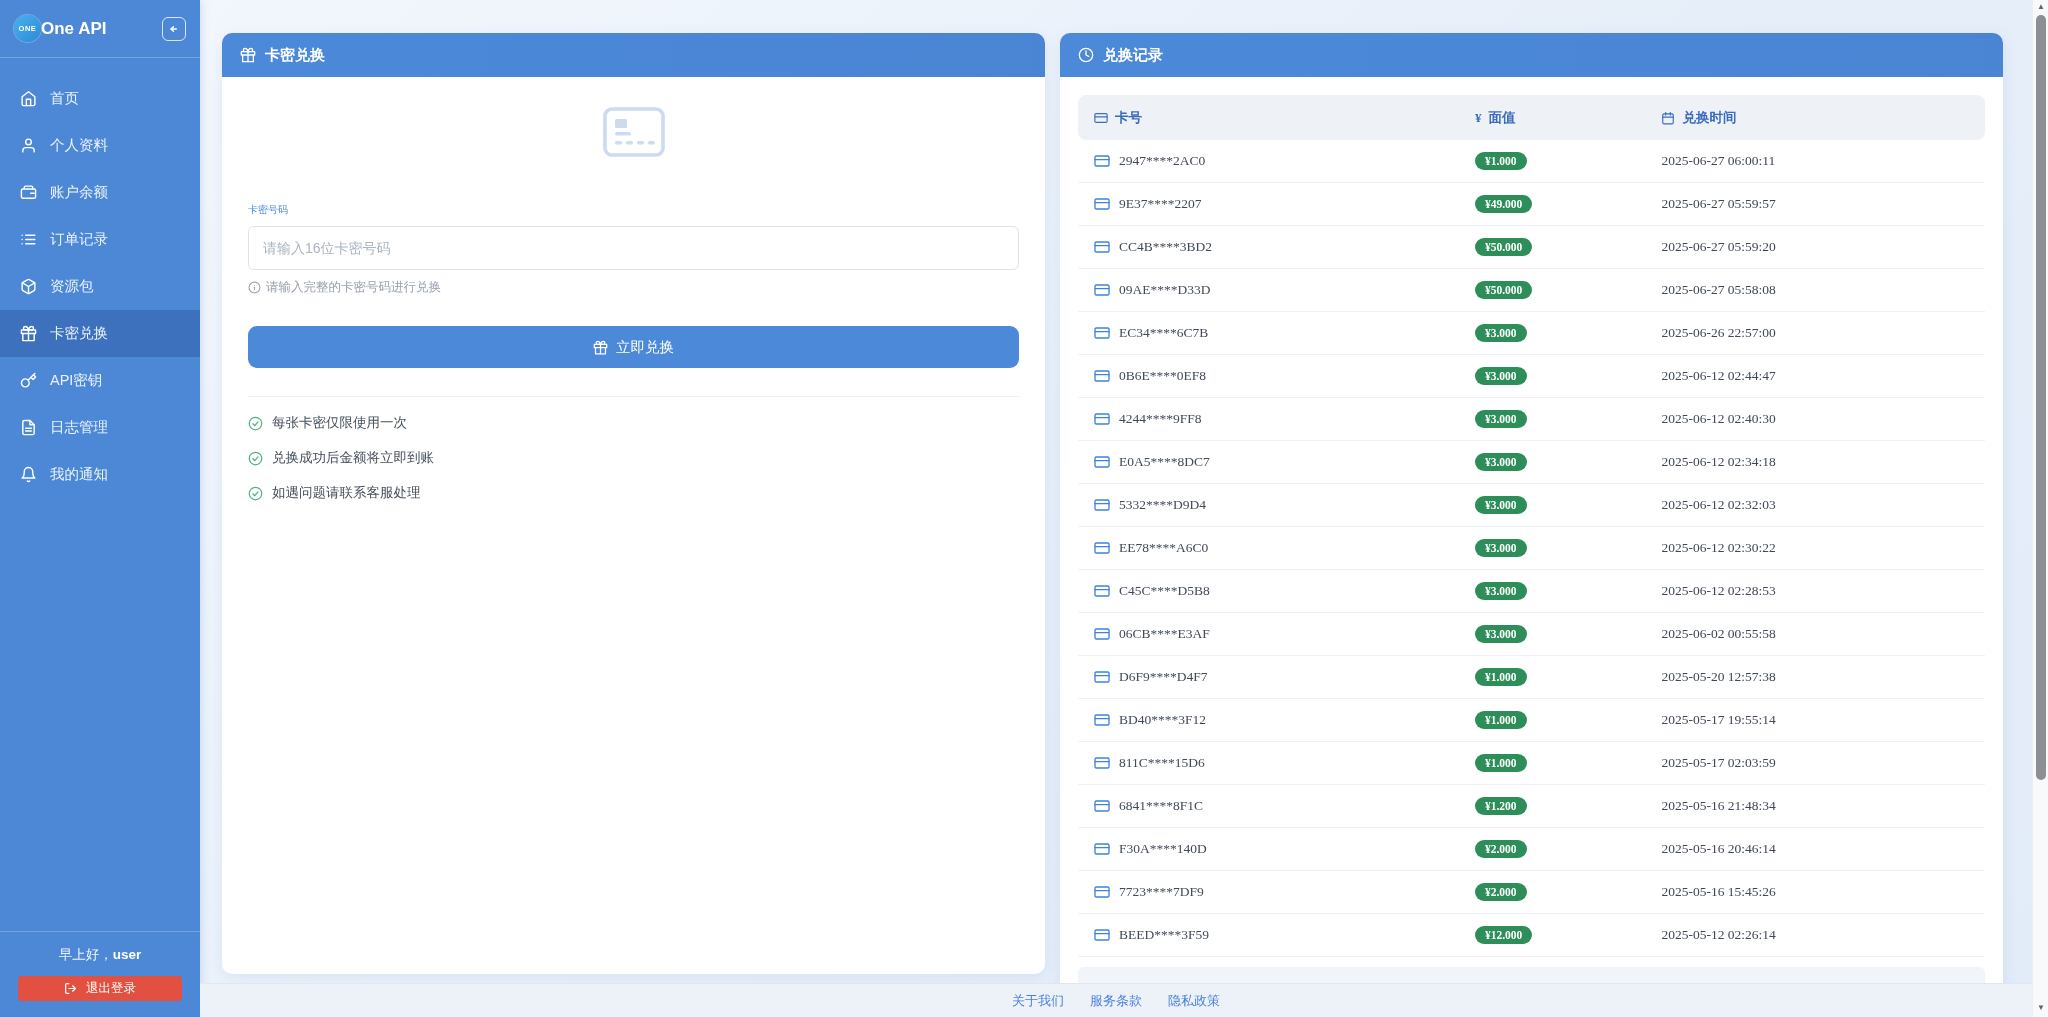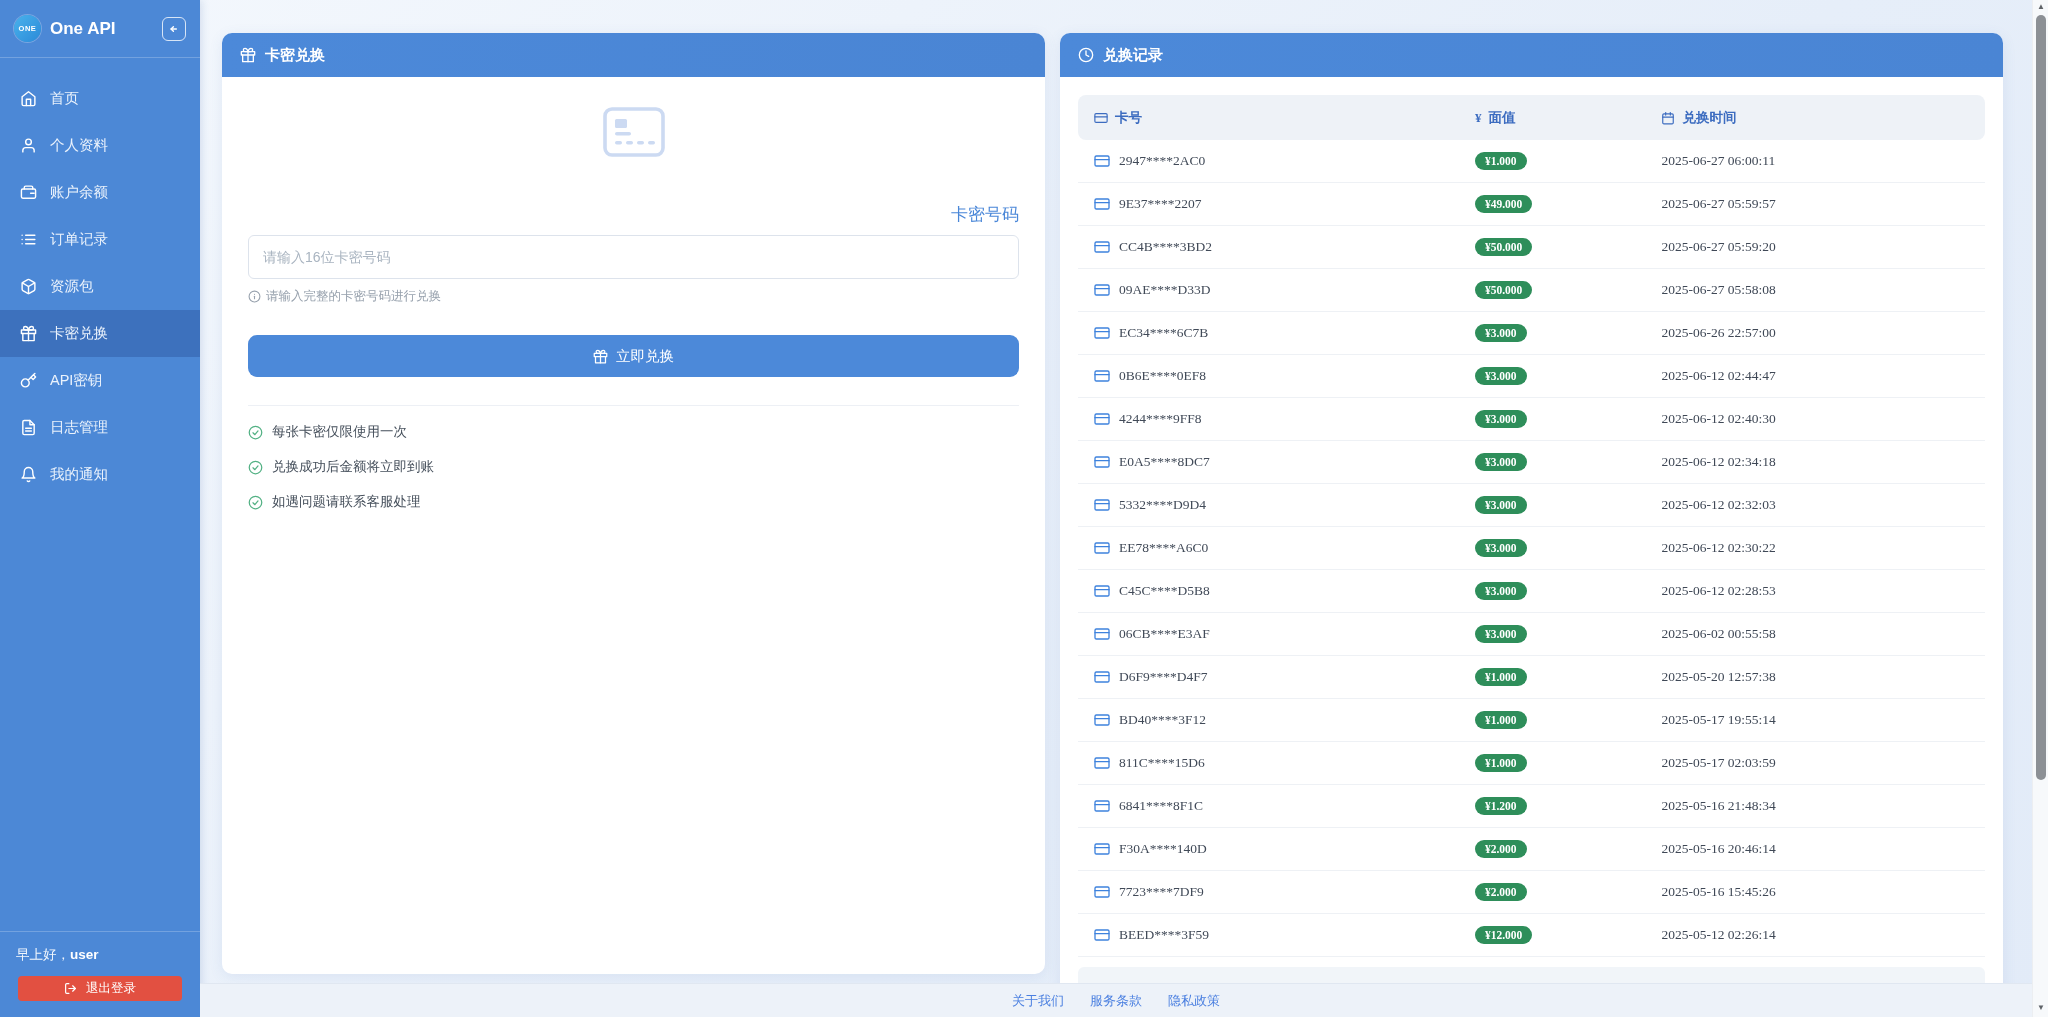--- a/index.html
+++ b/index.html
@@ -8,21 +8,21 @@
     font-family:"Liberation Sans","DejaVu Sans",sans-serif;
     background:linear-gradient(135deg,#f4f8fd 0%,#e6eef9 60%,#e2ebf8 100%);
     position:relative; overflow:hidden; color:#3c4554;
   }
   
   .sidebar {
     position:absolute; left:0; top:0; width:200px; height:1017px;
     background:var(--sidebar-blue,#4c88d6); color:#fff; z-index:5;
     box-shadow:2px 0 8px rgba(40,80,150,.15);
   }
-  .logo-bar { height:57px; display:flex; align-items:center; padding:0 14px; gap:9px; }
+  .logo-bar { height:57px; display:flex; align-items:center; padding:0 14px; gap:0; }
   .logo-circle {
     width:27px; height:27px; border-radius:50%; flex:none;
     background:linear-gradient(135deg,#49b2ec,#2b8ad8);
     display:flex; align-items:center; justify-content:center;
     font-size:7.5px; font-weight:bold; letter-spacing:.5px; color:#fff;
     box-shadow:0 0 0 1px rgba(255,255,255,.25);
   }
   .logo-name { font-size:17px; font-weight:bold; flex:1; }
   .collapse-btn {
     width:24px; height:24px; border:1.6px solid rgba(255,255,255,.78); border-radius:6px;
@@ -32,21 +32,21 @@
   .side-divider { height:1px; background:rgba(255,255,255,.22); }
   .menu { padding-top:17px; }
   .menu-item {
     height:47px; display:flex; align-items:center; gap:13px; padding:0 20px;
     font-size:14.5px; color:#eaf2fc; cursor:pointer;
   }
   .menu-item.active { background:var(--active-item,#3d71bd); }
   .mi { width:17px; height:17px; display:flex; }
   .mi svg { width:17px; height:17px; stroke:#fff; }
   .side-bottom { position:absolute; bottom:0; left:0; right:0; }
-  .greeting { padding:14px 16px 10px; font-size:13.5px; color:#f2f7fd; }
+  .greeting { padding:14px 16px 10px; font-size:13.5px; color:#f2f7fd;text-align:center; }
   .greeting b { font-weight:bold; color:#fff; }
   .logout-btn {
     margin:2px 18px 16px; height:25px; border:none; border-radius:4px; width:164px;
     background:var(--logout-red,#e25041); color:#fff; font-size:12.5px;
     display:flex; align-items:center; justify-content:center; gap:9px; cursor:pointer;
     font-family:inherit;
   }
   .logout-btn svg { width:13px; height:13px; stroke:#fff; }
   
   .main { position:absolute; left:200px; top:0; right:16px; bottom:0; padding:33px 29px 0 22px; display:flex; gap:15px; }
@@ -58,21 +58,21 @@
     height:44px; background:linear-gradient(90deg,var(--header-blue,#4c89d9),#4a85d4);
     color:#fff; display:flex; align-items:center; gap:9px; padding:0 18px;
     font-size:15px; font-weight:bold;
   }
   .card-header svg { width:16px; height:16px; stroke:#fff; }
   
   .redeem-card { width:823px; height:941px; }
   .redeem-body { padding:0 26px; }
   .illustration { display:flex; justify-content:center; margin-top:30px; }
   .illustration svg { width:62px; height:50px; }
-  .field-label { margin-top:46px; font-size:17px; color:#4a87d8;text-align:right; }
+  .field-label { margin-top:46px; font-size:10px; color:#4a87d8; }
   .code-input {
     margin-top:9px; width:100%; height:44px; border:1px solid #dde3ec; border-radius:6px;
     padding:0 14px; font-size:14px; color:#3c4554; background:#fff; font-family:inherit;
   }
   .code-input::placeholder { color:#a9b4c0; }
   .hint { margin-top:9px; display:flex; align-items:center; gap:5px; font-size:12.5px; color:#97a1ad; }
   .hint svg { width:13px; height:13px; stroke:#97a1ad; flex:none; }
   .redeem-btn {
     margin-top:30px; width:100%; height:42px; border:none; border-radius:9px;
     background:var(--header-blue,#4c89d9); color:#fff; font-size:14.5px;

